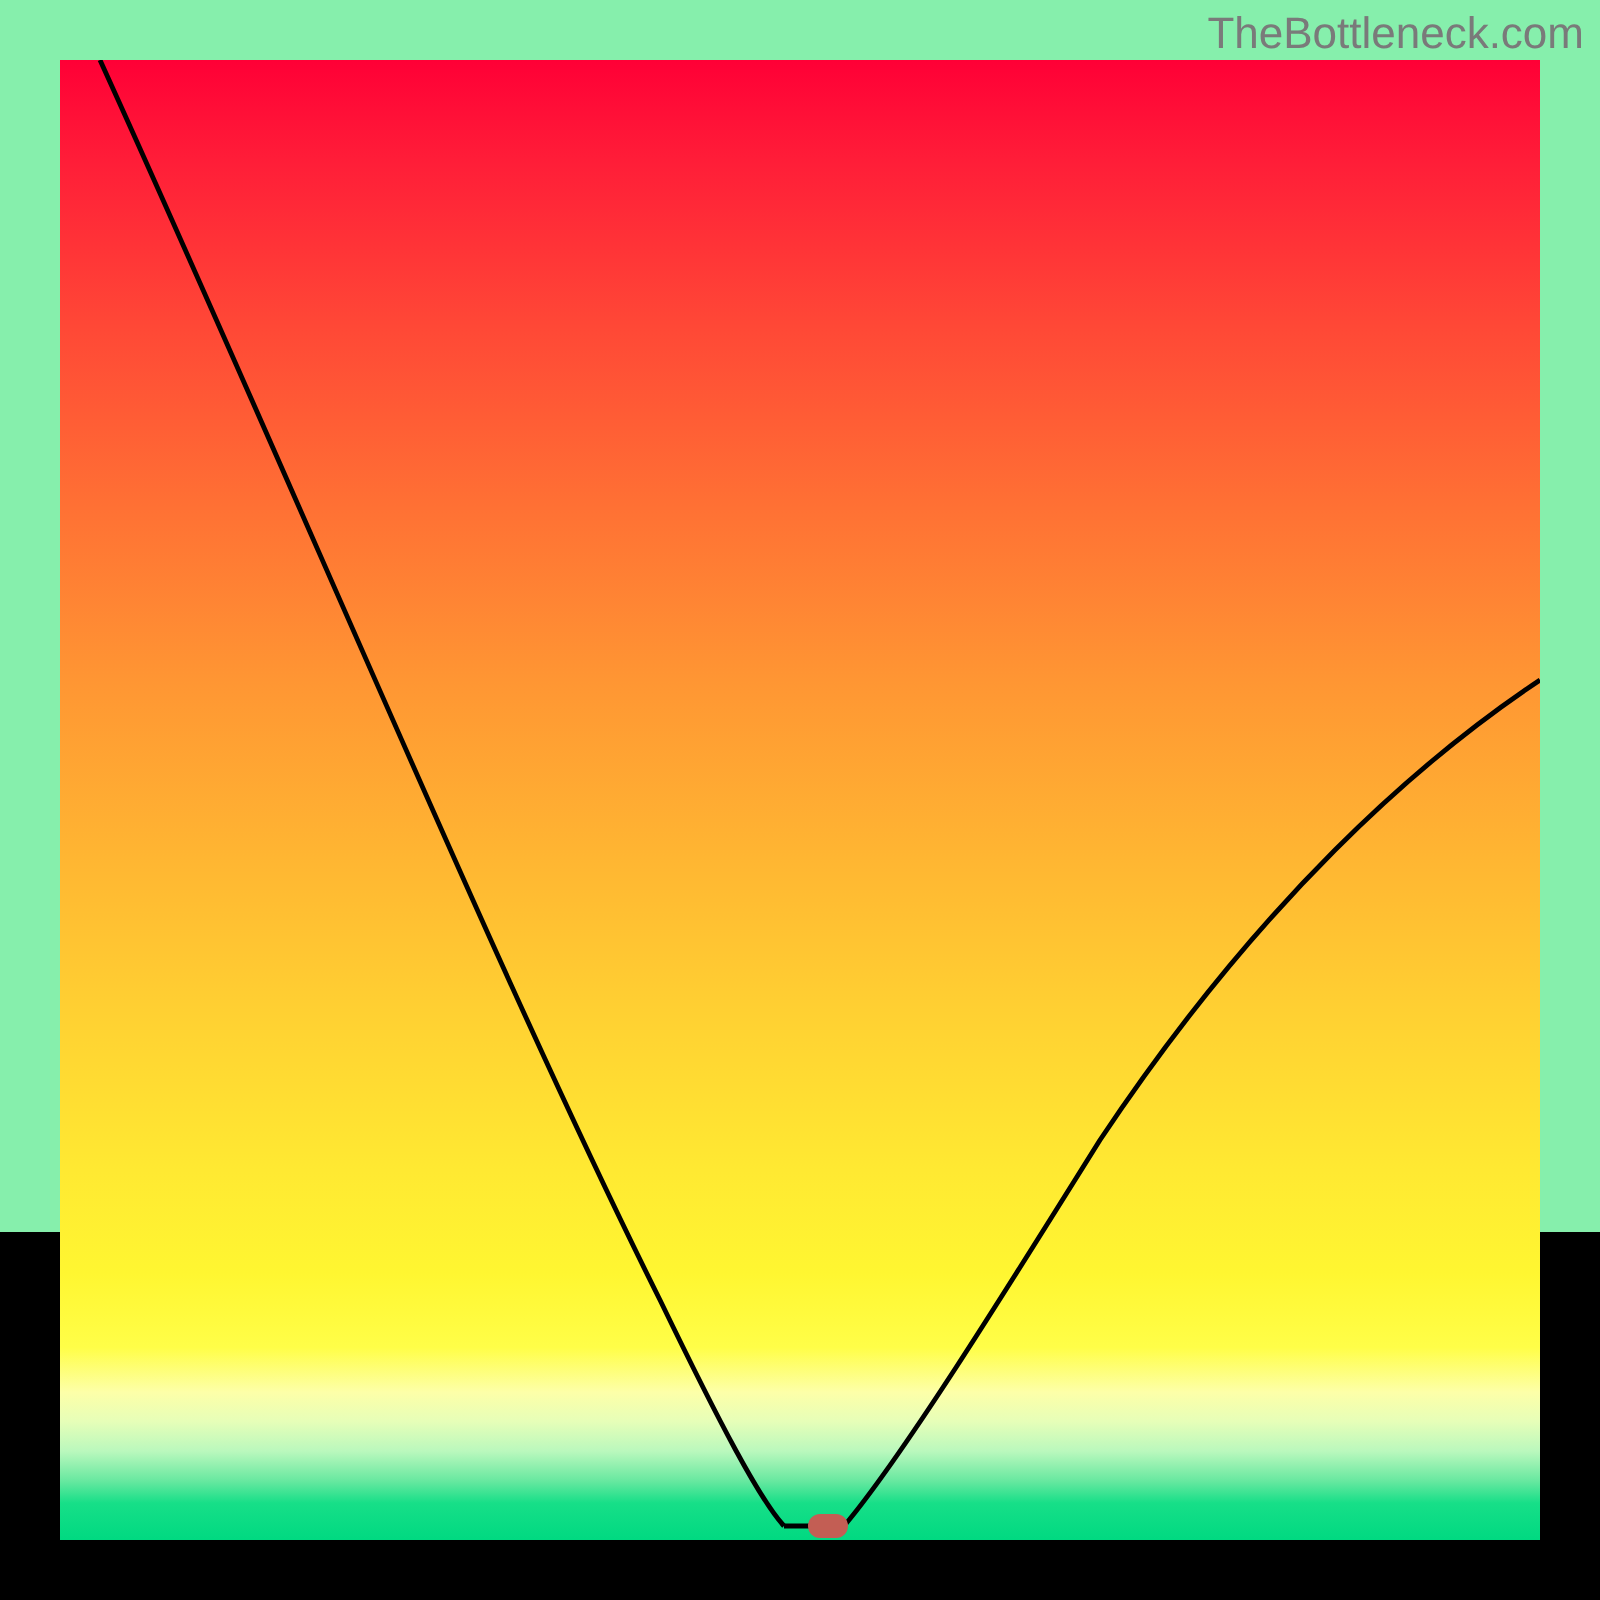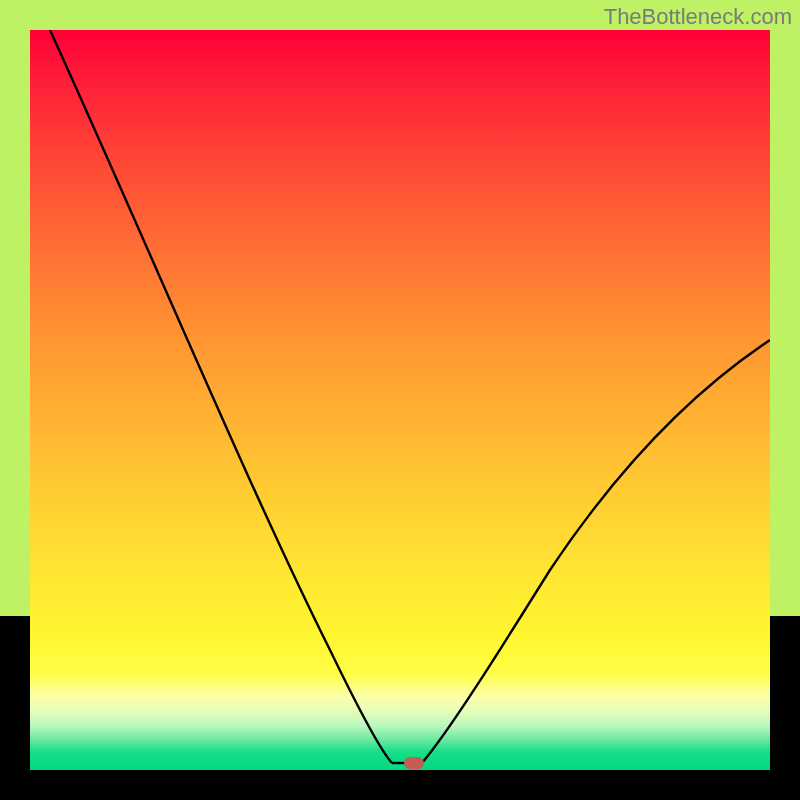--- a/index.html
+++ b/index.html
@@ -10,21 +10,21 @@
     background: #000;
     position: relative;
     font-family: Arial, Helvetica, sans-serif;
   }
   .frame {
     position: absolute;
     top: 0;
     left: 0;
     width: 800px;
     height: 616px;
-    background: #bef264;
+    background: #86efac;
     text-decoration: underline;
   }
   .plot-area {
     position: absolute;
     top: 30px;
     left: 30px;
     width: 740px;
     height: 740px;
     
     background: linear-gradient(to bottom,

